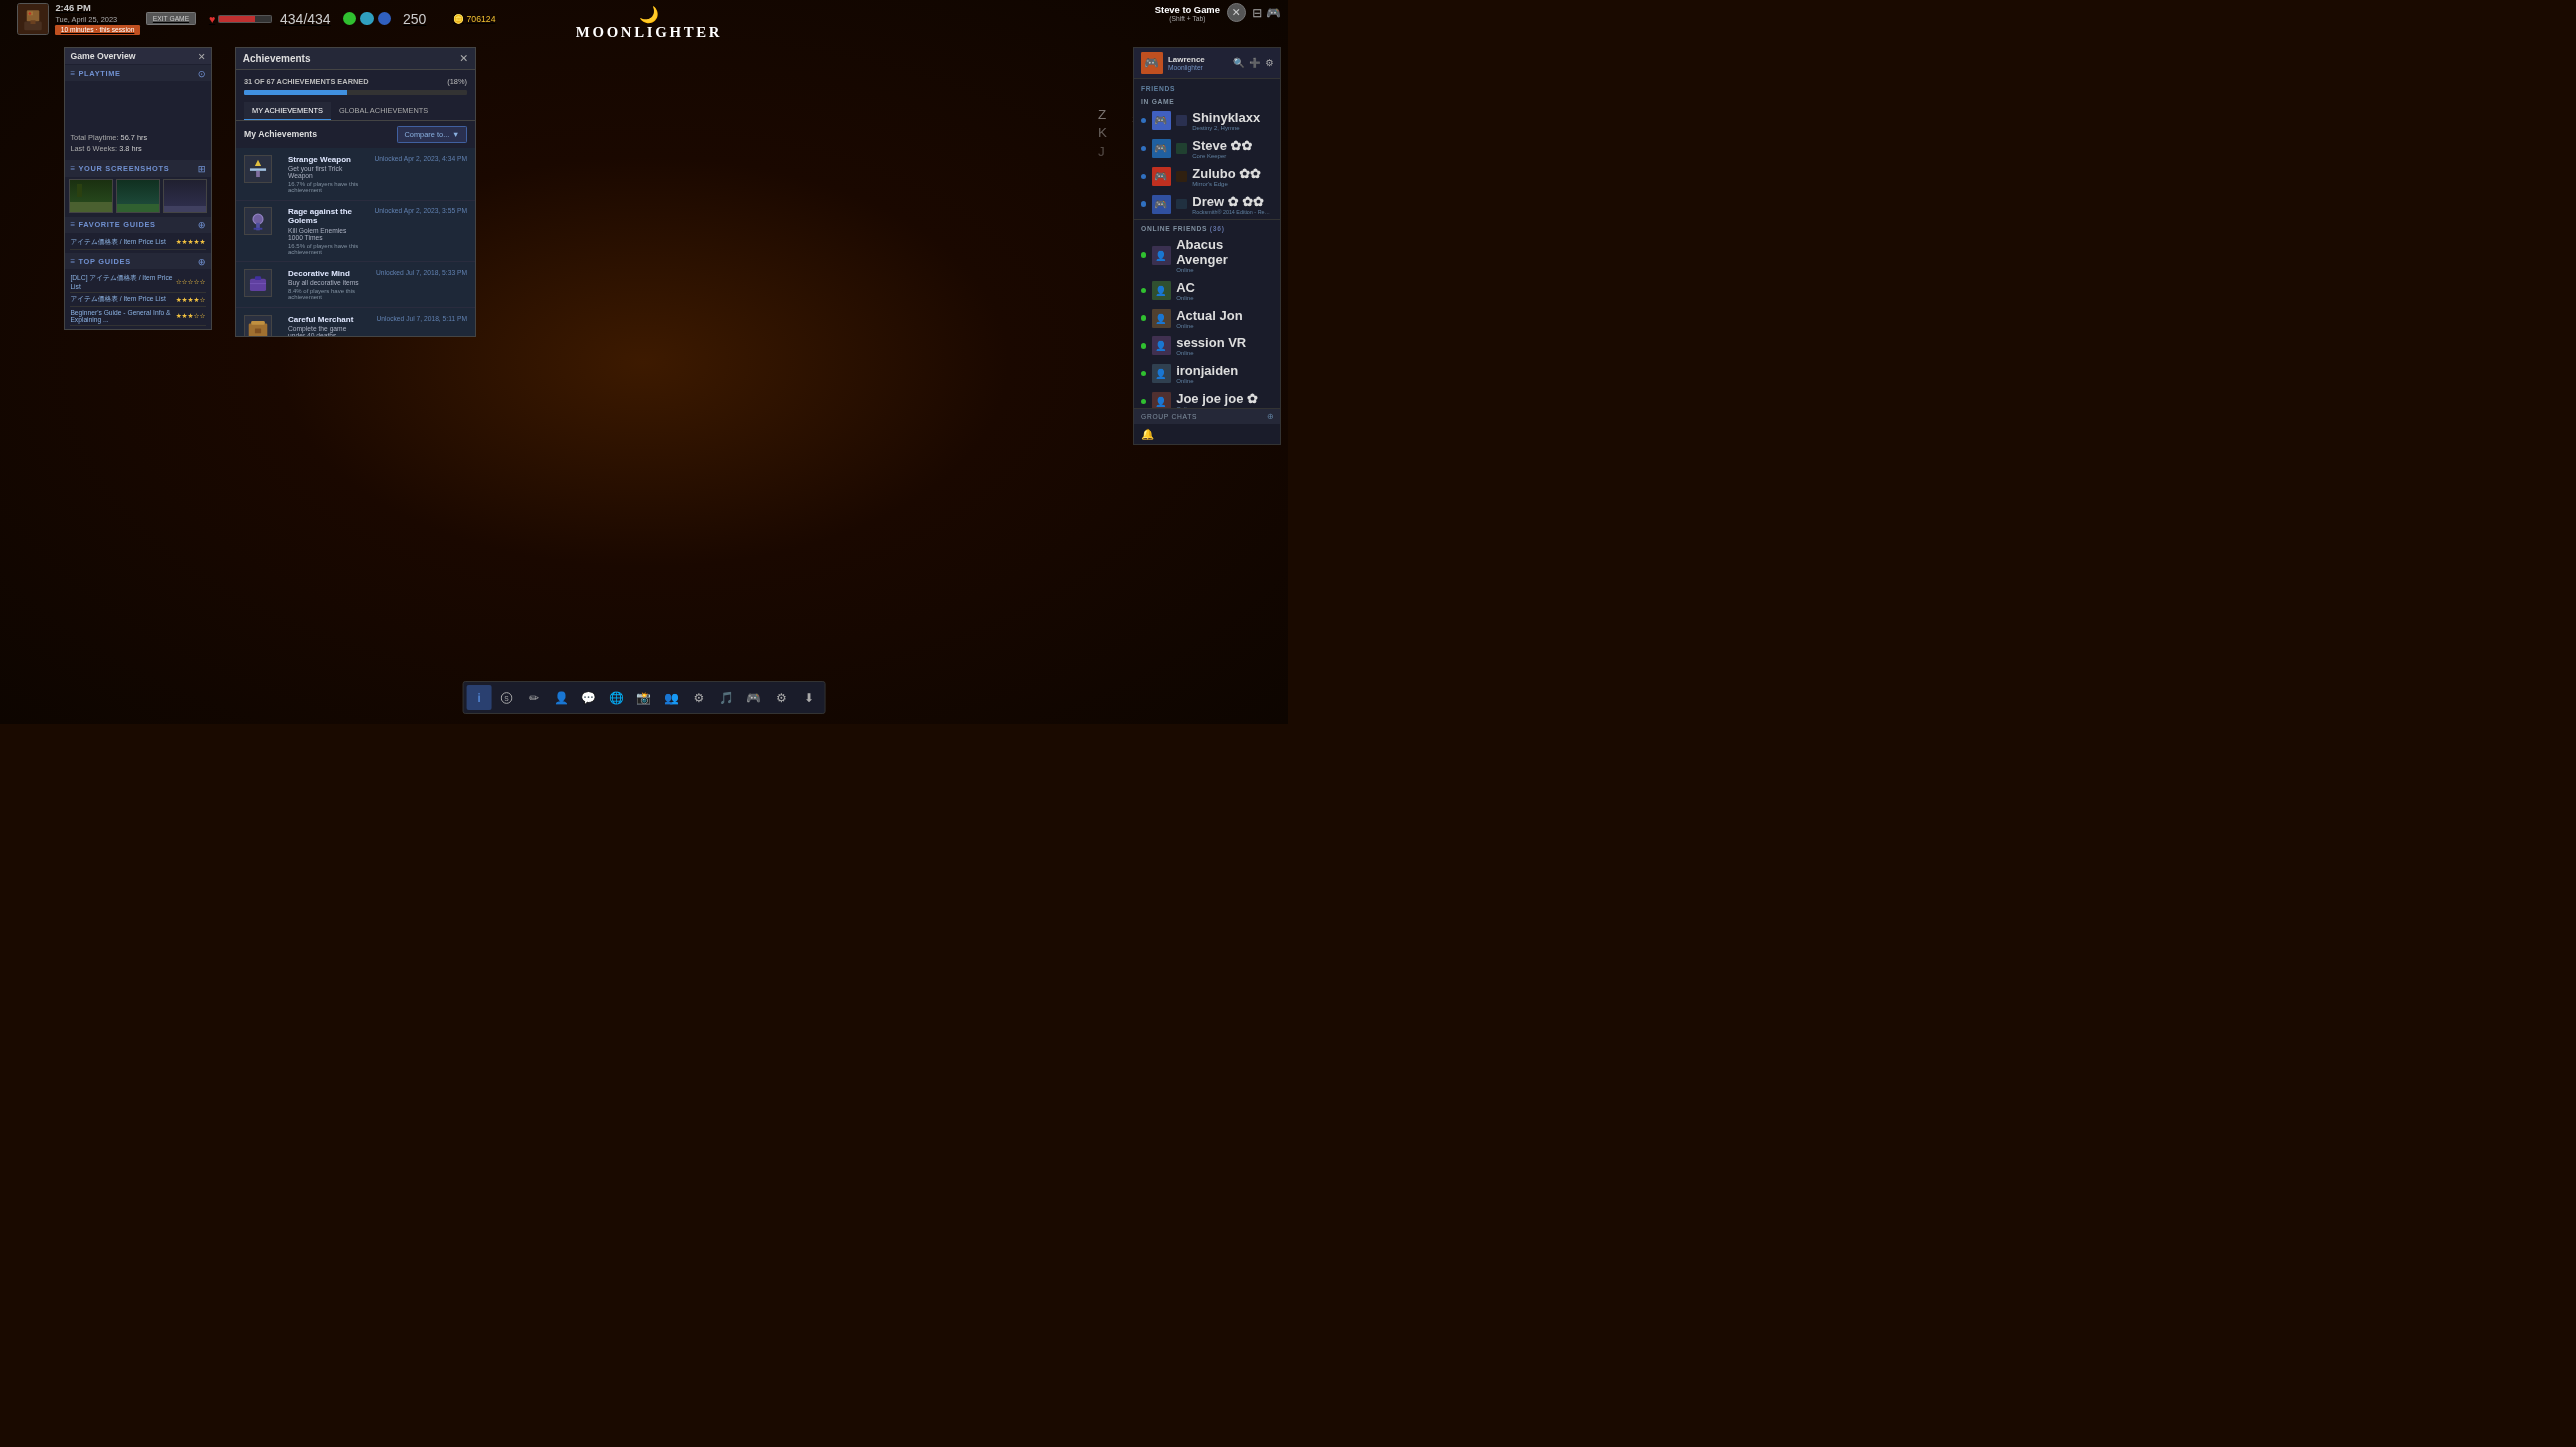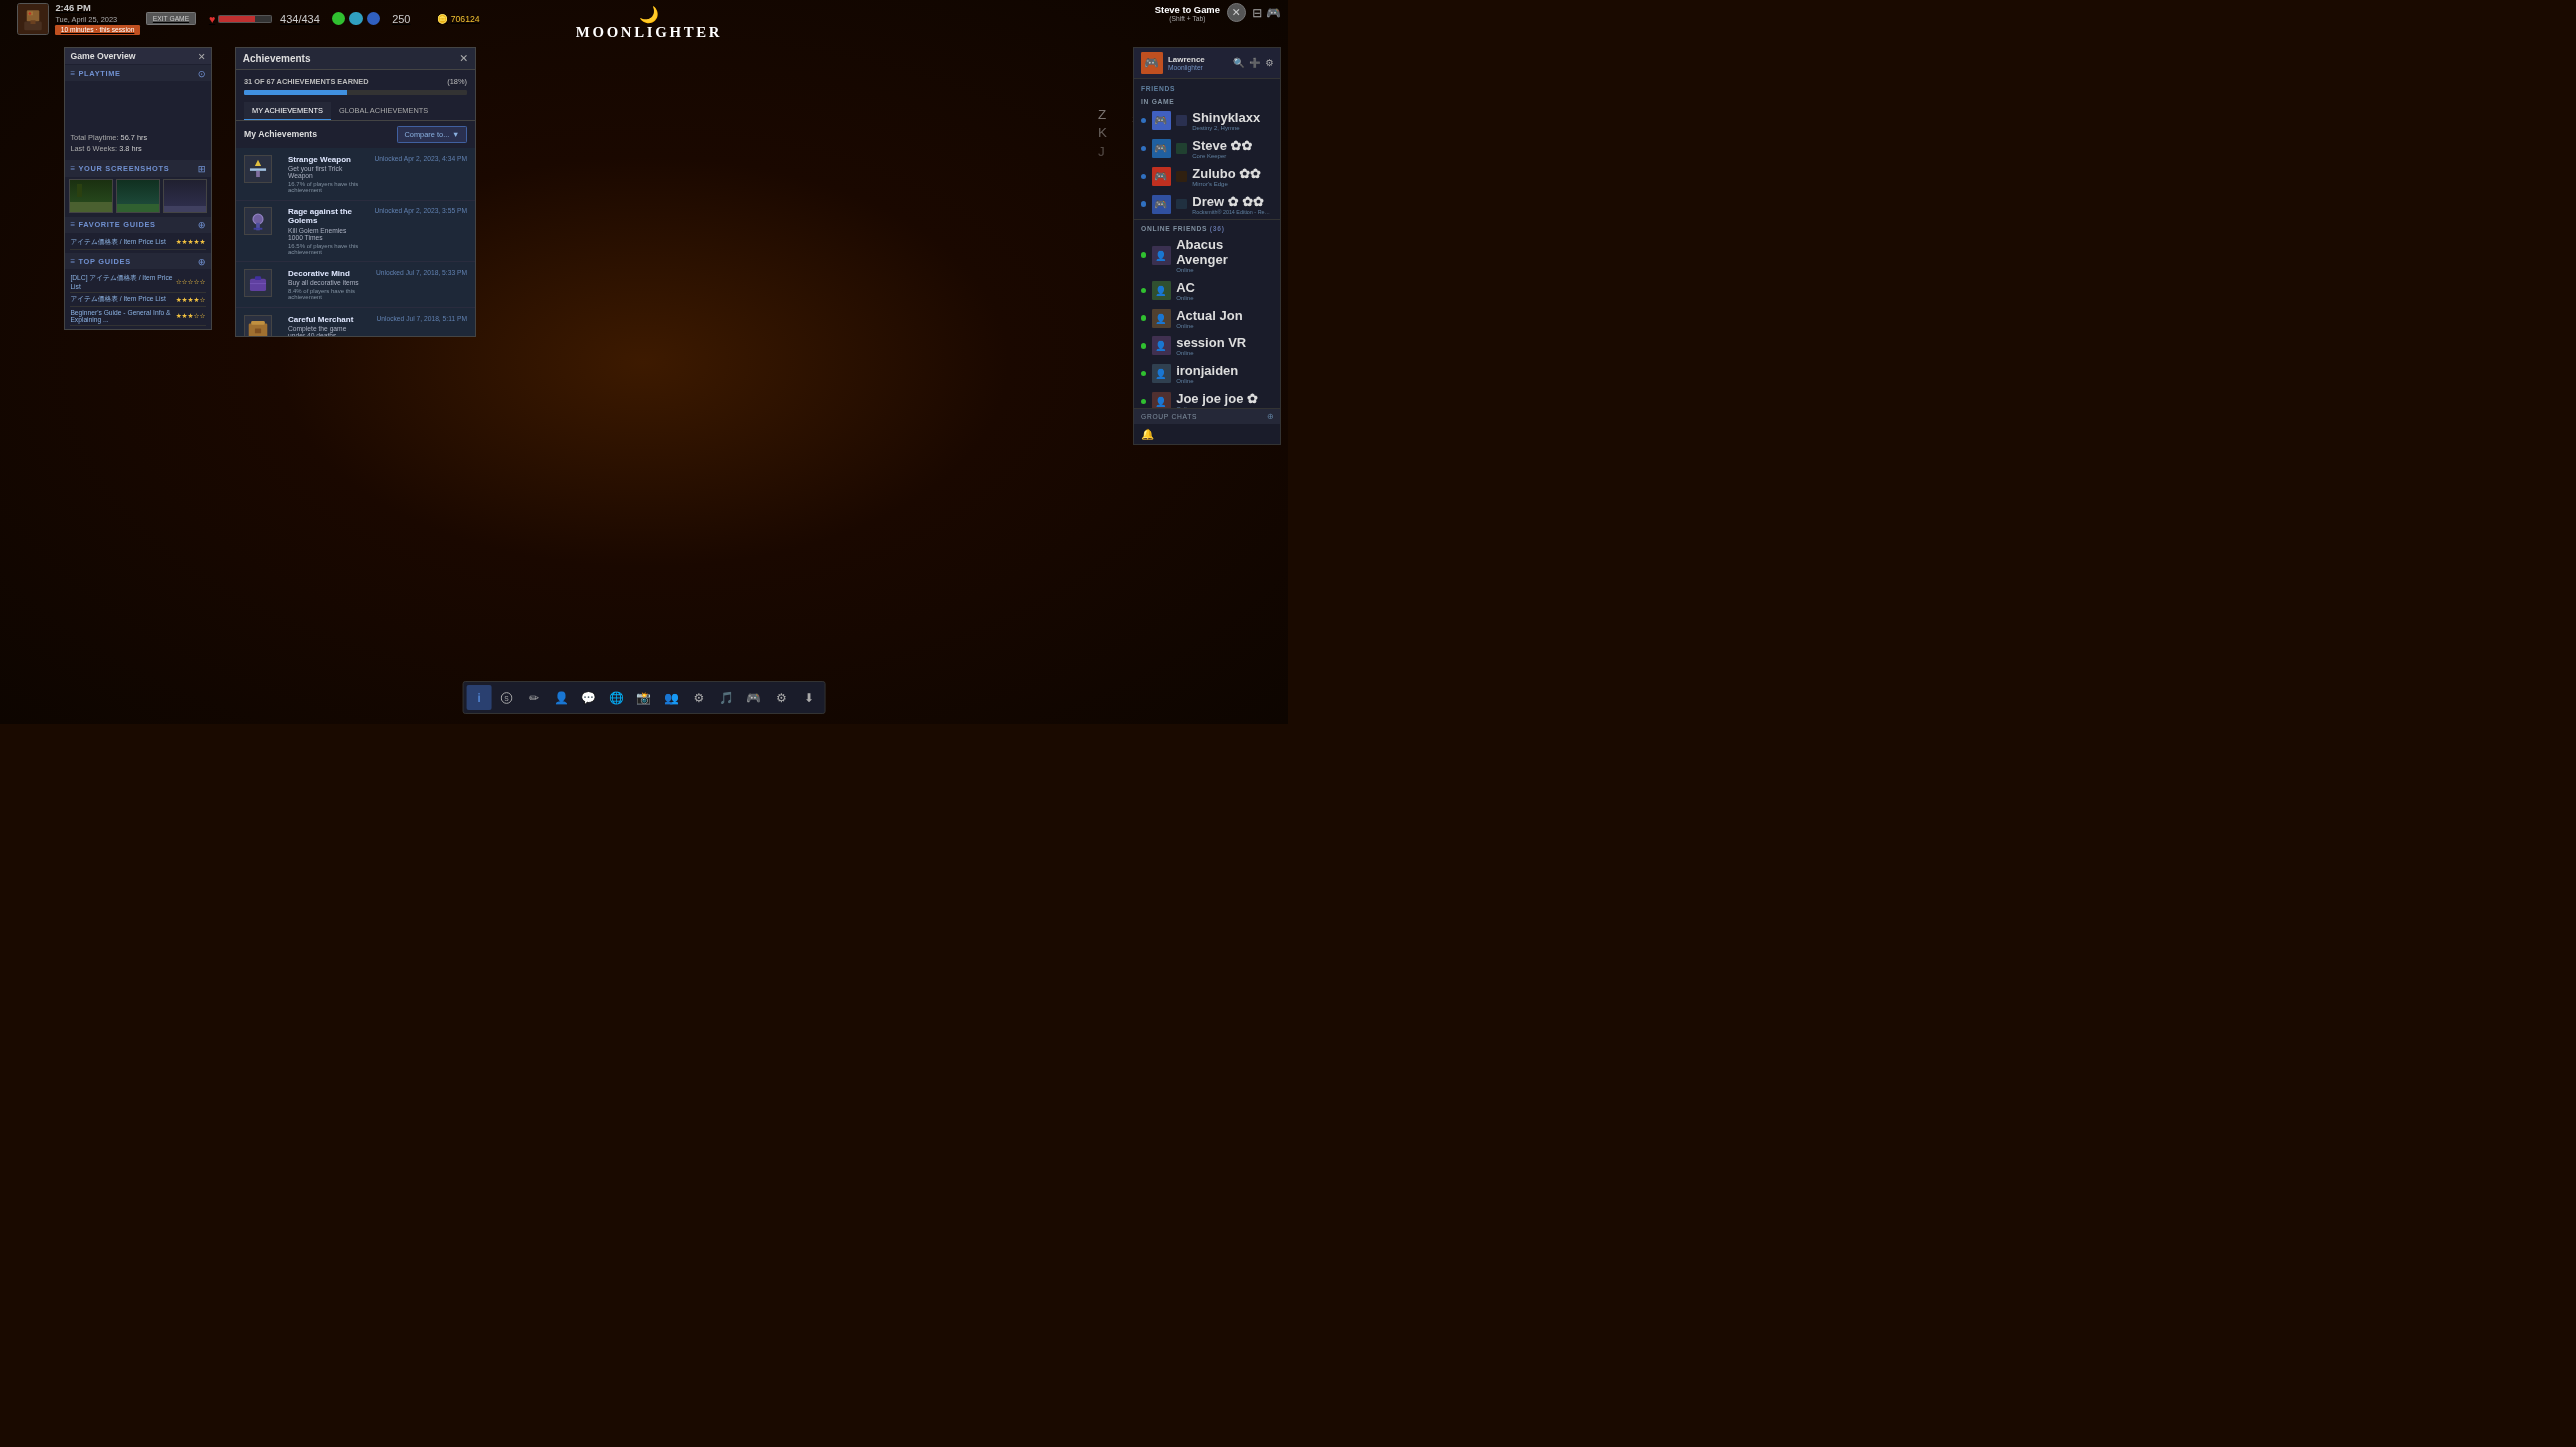--- a/index.html
+++ b/index.html
@@ -77,21 +77,21 @@
       display: flex; gap: 4px; margin-left: 5.4px;
     }
     .orb {
       width: 13.4px; height: 13.4px;
       border-radius: 50%;
     }
     .orb-green { background: #30c030; }
     .orb-teal { background: #30a0c0; }
     .orb-blue { background: #3060c0; }
     .hp-numbers {
-      color: #ccc; font-size: 11px; margin-left: 5.4px;
+      color: #ccc; font-size: 14px; margin-left: 5.4px;
     }
     .gold-display {
       display: flex; align-items: center; gap: 2.7px;
       margin-left: 20px;
       color: #f0c030; font-size: 8.7px;
     }
 
     
     .center-logo {
       position: absolute; left: 50%; transform: translateX(-50%);

